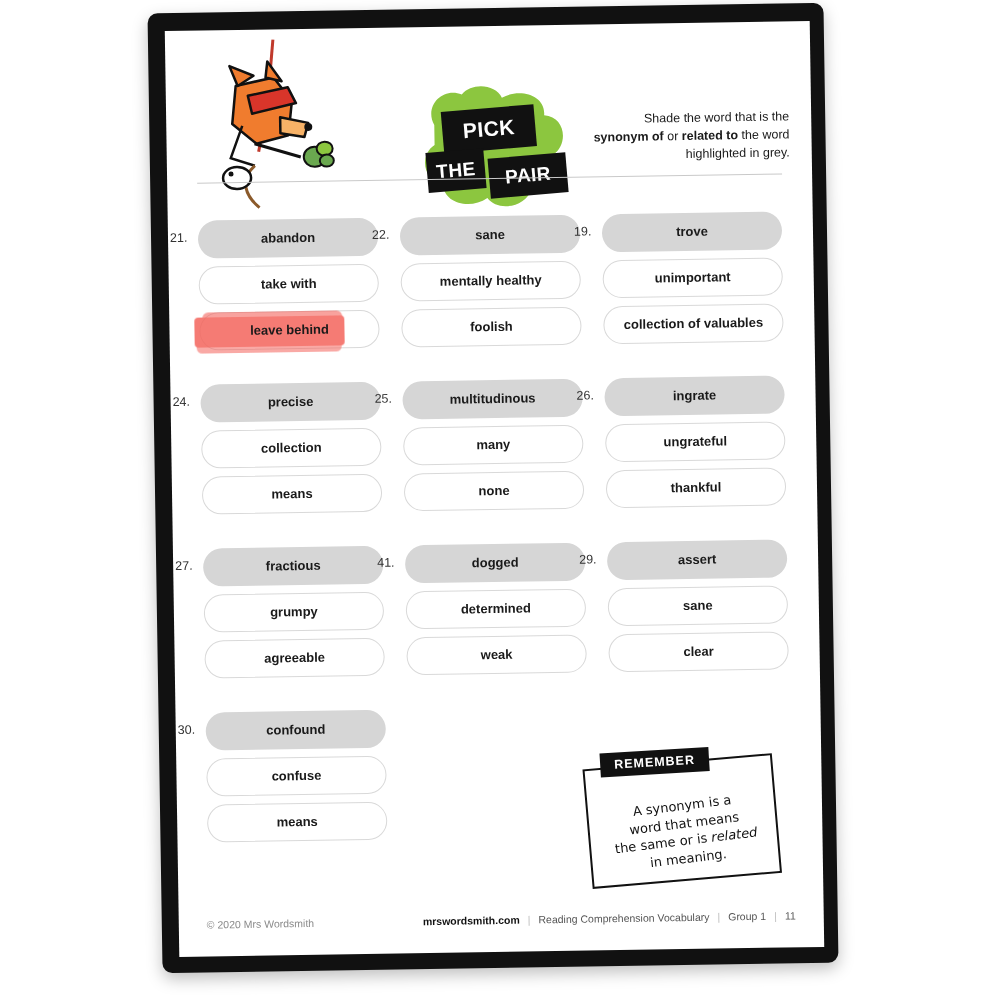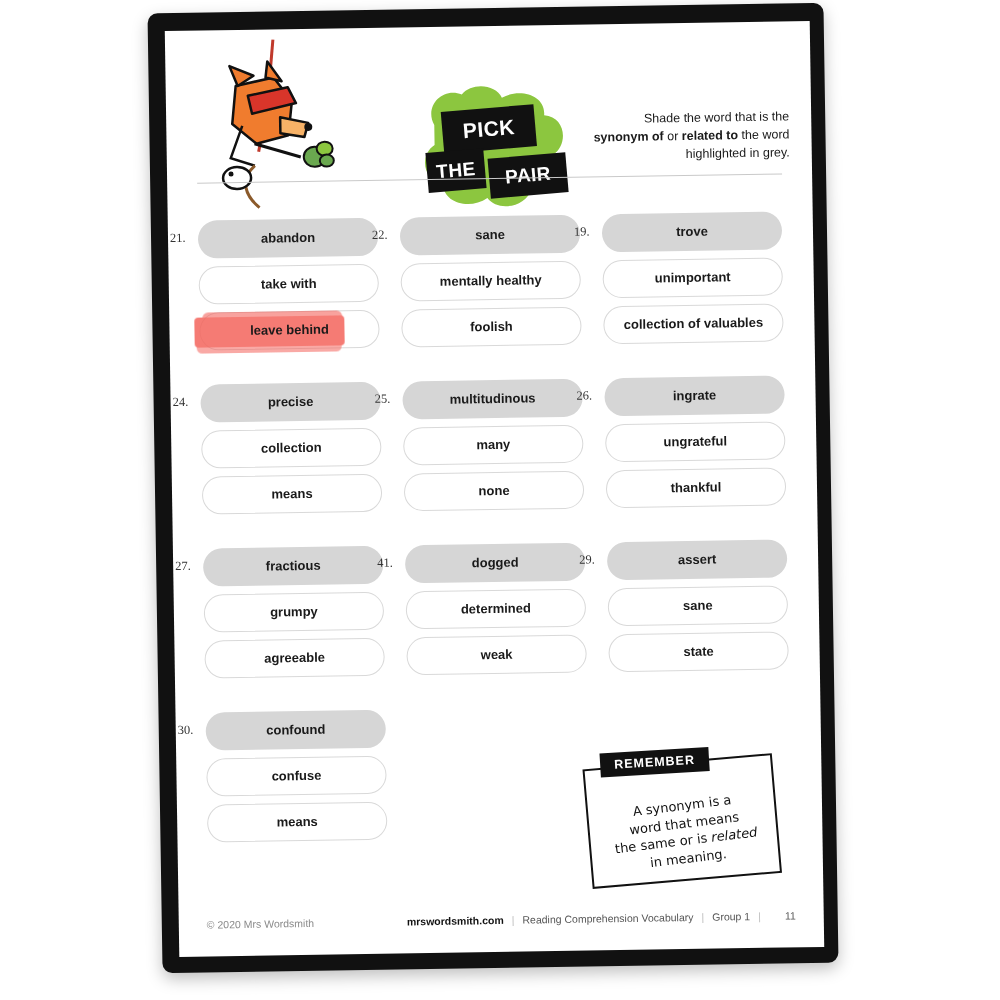--- a/index.html
+++ b/index.html
@@ -118,21 +118,20 @@
   .qcell {
     width: 180px;
     position: relative;
   }
   .qnum {
     position: absolute;
     left: -28px; top: 10px;
     font-size: 12.5px;
     color: #333333;
     font-weight: 400;
-    font-family: Liberation Serif, serif;
   }
   .pill {
     height: 38px;
     border-radius: 20px;
     display: flex;
     align-items: center;
     justify-content: center;
     text-align: center;
     font-size: 13px;
     font-weight: 700;
@@ -227,21 +226,21 @@
   .footer .copy { flex: 0 0 auto; }
   .footer .meta {
     margin-left: auto;
     display: flex;
     align-items: center;
     gap: 8px;
     color: #555555;
   }
   .footer .brand { color: #111111; font-weight: 700; }
   .footer .sep { color: #c0c0c0; }
-  .footer .page { color: #555555; margin-left: 16px; }
+  .footer .page { color: #555555; }
 </style>
 </head>
 <body>
 
 <div id="page">
   <div class="frame"></div>
 
   <div class="sheet">
 
     <div class="header">
@@ -400,21 +399,21 @@
         </div>
         <div class="qcell">
           <div class="qnum">29.</div>
           <div class="pill prompt">
               <span class="lbl">assert</span>
             </div>
           <div class="pill option">
               <span class="lbl">sane</span>
             </div>
           <div class="pill option">
-              <span class="lbl">state</span>
+              <span class="lbl">clear</span>
             </div>
         </div>
       </div>
 
       <div class="row">
         <div class="qcell">
           <div class="qnum">30.</div>
           <div class="pill prompt">
               <span class="lbl">confound</span>
             </div>

